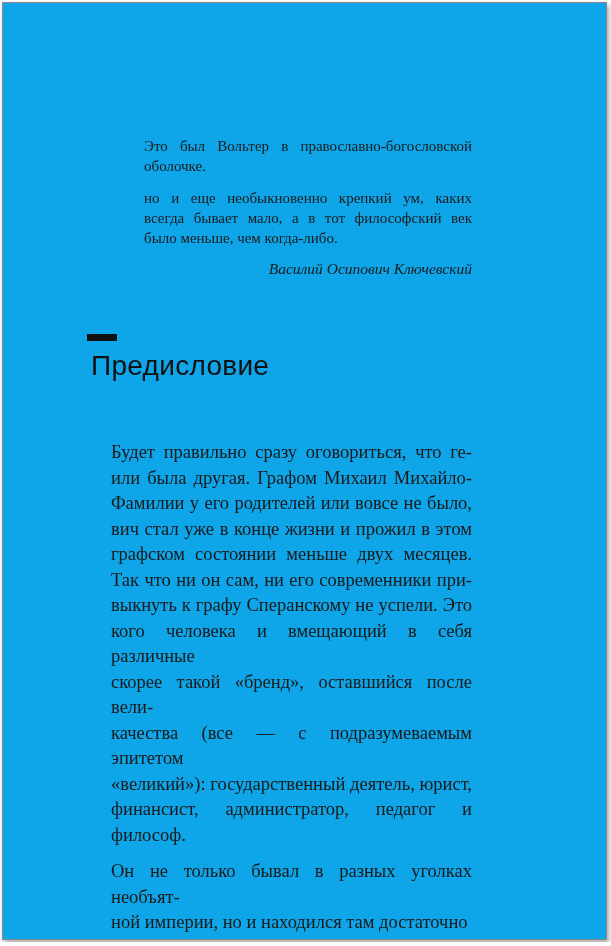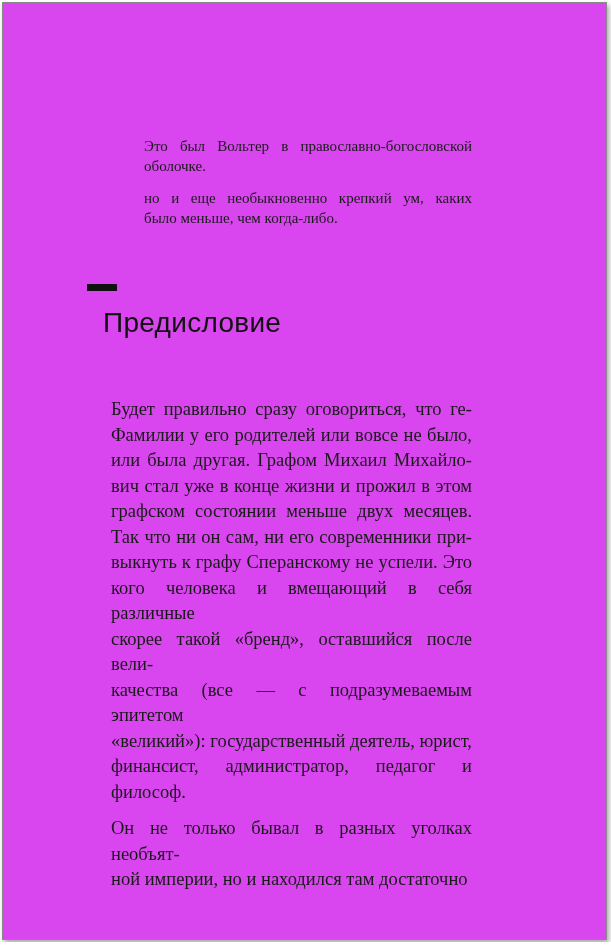--- a/index.html
+++ b/index.html
@@ -6,21 +6,21 @@
     margin: 0;
     padding: 0;
     background: #ffffff;
     font-family: "Liberation Serif", serif;
   }
   .page {
     position: relative;
     width: 605px;
     height: 938px;
     margin: 2px;
-    background: #d946ef;
+    background: #0ea5e9;
     border: 1px solid #8a8a8a;
     box-shadow: 2px 3px 5px rgba(0,0,0,0.35);
     box-sizing: border-box;
     color: #1a1a1a;
     overflow: hidden;
   }
   .text-column {
     position: absolute;
     left: 84px;
     top: 0;
@@ -44,21 +44,21 @@
   .heading-block {
     margin-top: 56px;
   }
   .heading-bar {
     width: 30px;
     height: 7px;
     background: #111111;
     margin-bottom: 9px;
   }
   h1.chapter-title {
-    margin: 16px;
+    margin: 4px;
     font-family: "Liberation Sans", sans-serif;
     font-weight: 500;
     font-size: 28px;
     letter-spacing: 0.3px;
     color: #111111;
   }
   .body-text {
     margin-top: 58px;
     font-size: 18.5px;
     line-height: 25.5px;
@@ -79,35 +79,37 @@
 <div class="page">
   <div class="text-column">
 
     <div class="epigraph">
         <div class="para">
           <div class="line">Это был Вольтер в православно-богословской</div>
           <div class="line last">оболочке.</div>
         </div>
         <div class="para">
           <div class="line">но и еще необыкновенно крепкий ум, каких</div>
+          <div class="line">всегда бывает мало, а в тот философский век</div>
           <div class="line last">было меньше, чем когда-либо.</div>
         </div>
       </div>
 
+    <div class="attribution">Василий Осипович Ключевский</div>
 
     <div class="heading-block">
       <div class="heading-bar"></div>
       <h1 class="chapter-title">Предисловие</h1>
     </div>
 
     <div class="body-text">
         <div class="para">
           <div class="line">Будет правильно сразу оговориться, что ге-</div>
+          <div class="line">или была другая. Графом Михаил Михайло-</div>
           <div class="line">Фамилии у его родителей или вовсе не было,</div>
-          <div class="line">или была другая. Графом Михаил Михайло-</div>
           <div class="line">вич стал уже в конце жизни и прожил в этом</div>
           <div class="line">графском состоянии меньше двух месяцев.</div>
           <div class="line">Так что ни он сам, ни его современники при-</div>
           <div class="line">выкнуть к графу Сперанскому не успели. Это</div>
           <div class="line">кого человека и вмещающий в себя различные</div>
           <div class="line">скорее такой «бренд», оставшийся после вели-</div>
           <div class="line">качества (все — с подразумеваемым эпитетом</div>
           <div class="line">«великий»): государственный деятель, юрист,</div>
           <div class="line last">финансист, администратор, педагог и философ.</div>
         </div>

